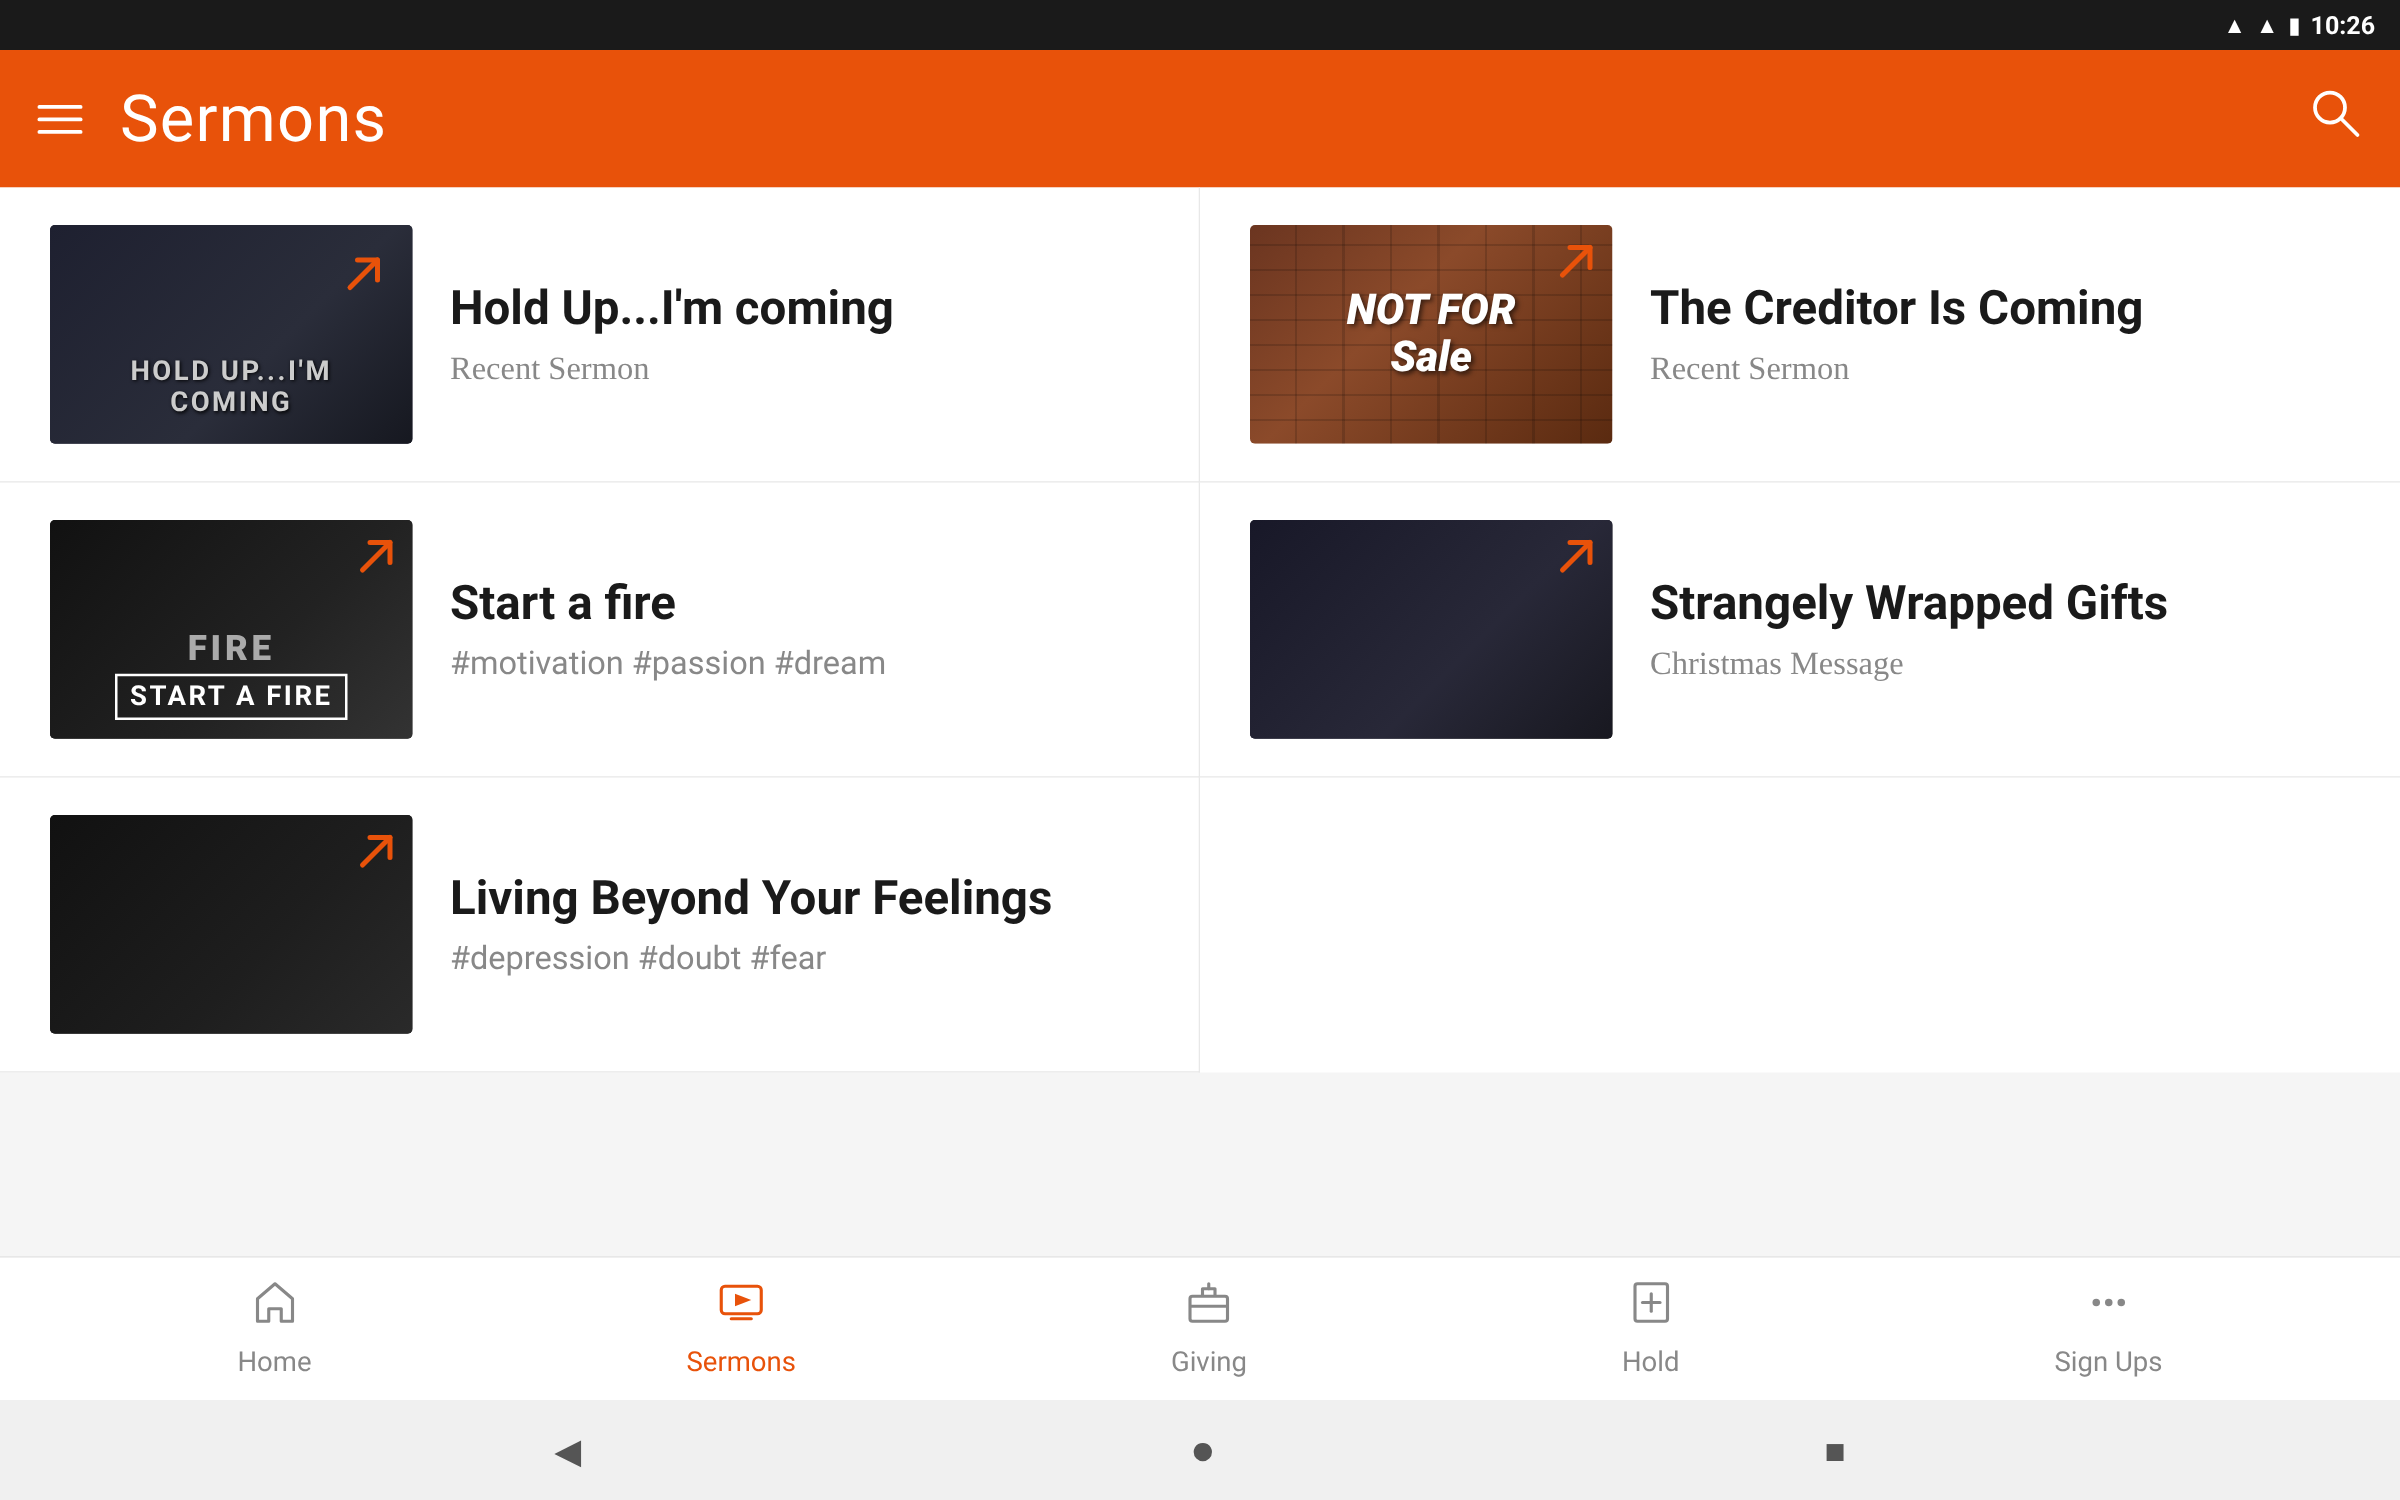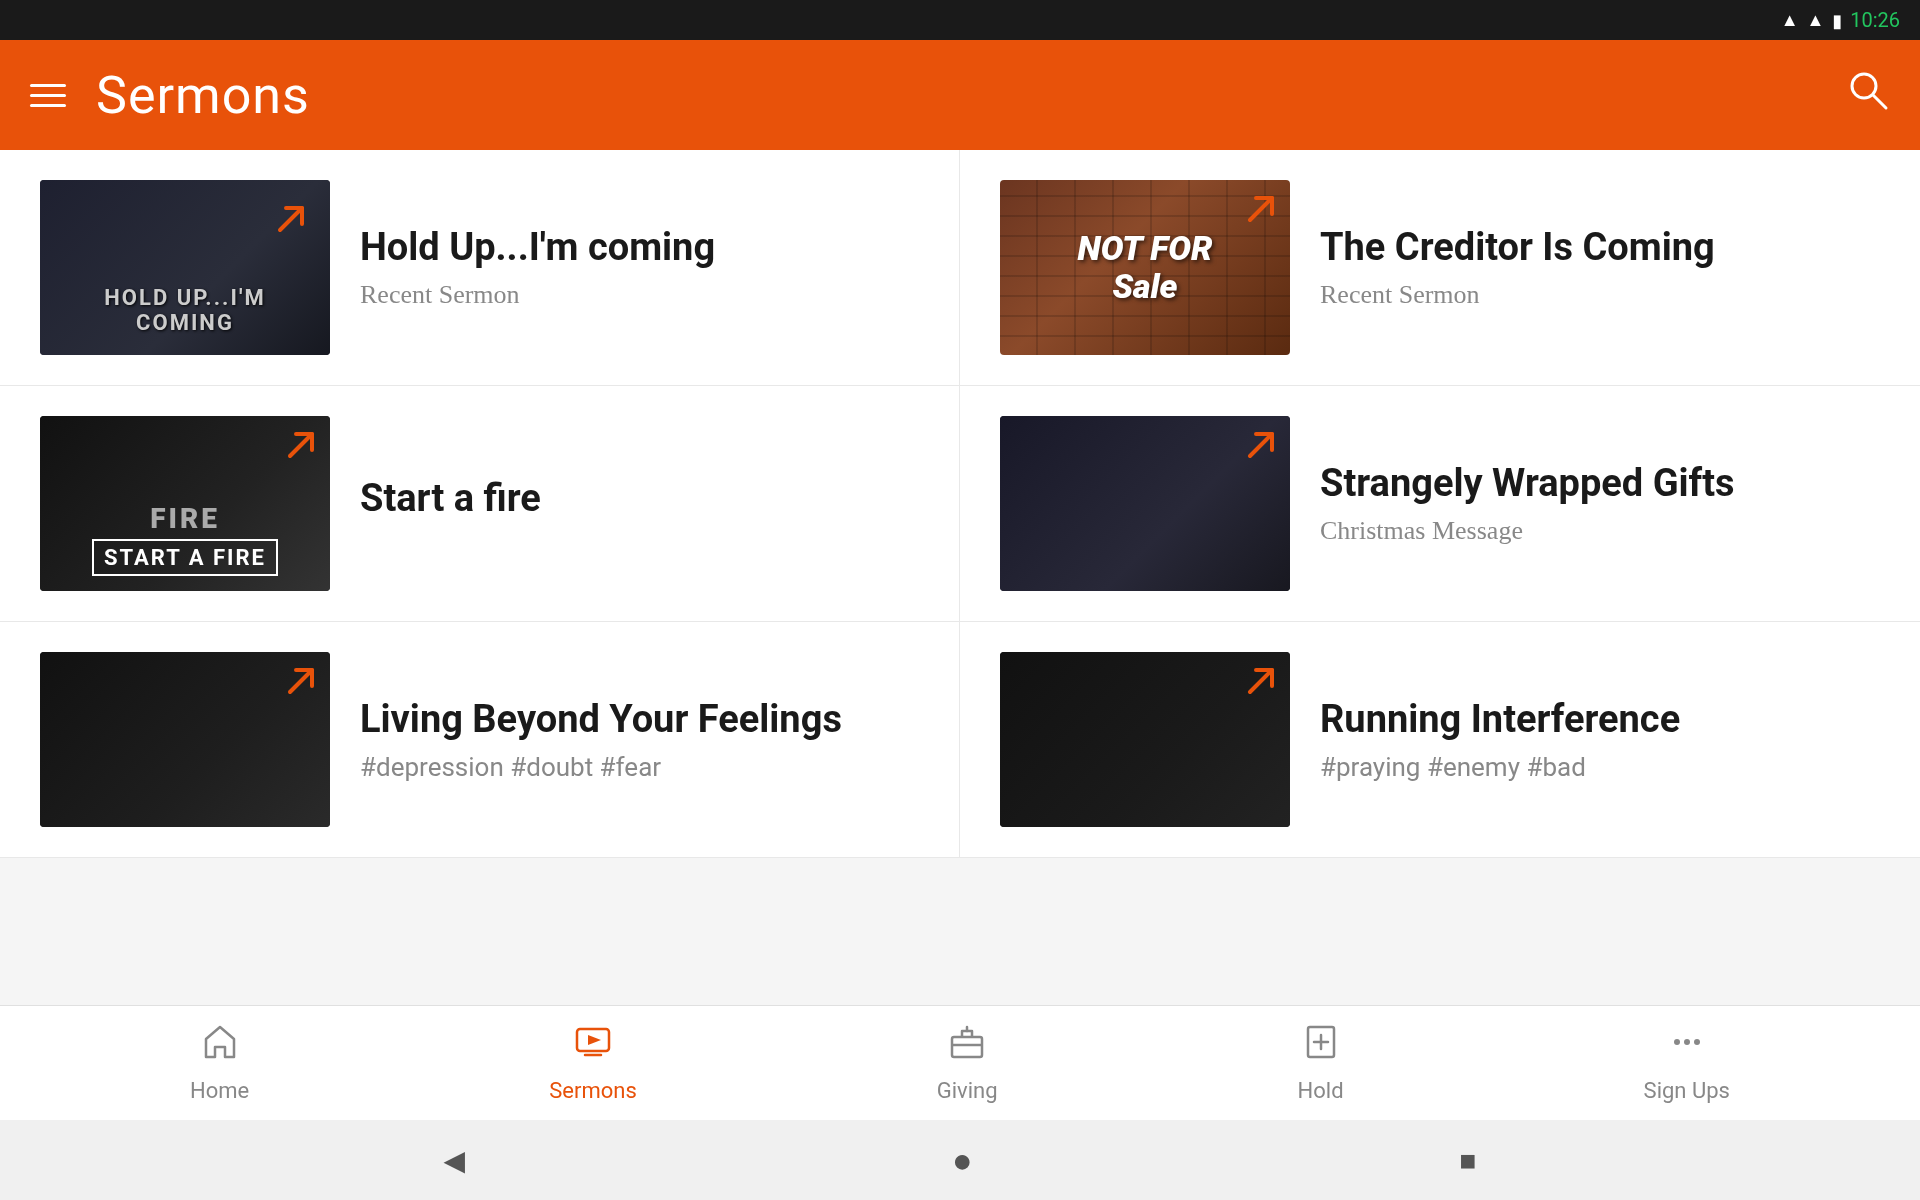--- a/index.html
+++ b/index.html
@@ -23,23 +23,23 @@
       gap: 10px;
     }
     .status-bar-icons {
       display: flex;
       align-items: center;
       gap: 8px;
       color: white;
       font-size: 18px;
     }
     .status-time {
-      color: #22c55e;
+      color: #ffffff;
       font-size: 20px;
-      font-weight: 400;
+      font-weight: 700;
     }
 
     
     .app-bar {
       background: #E8520A;
       height: 110px;
       display: flex;
       align-items: center;
       padding: 0 30px;
       justify-content: space-between;
@@ -362,20 +362,21 @@
         <line x1="8" y1="30" x2="30" y2="8" stroke="#E8520A" stroke-width="4" stroke-linecap="round"></line>
         <polyline points="14,8 30,8 30,24" fill="none" stroke="#E8520A" stroke-width="4" stroke-linecap="round" stroke-linejoin="round"></polyline>
       </svg>
       <div style="position:absolute;bottom:15px;left:15px;right:15px;text-align:center;">
         <div class="thumb-fire-label">FIRE</div>
         <div class="thumb-fire-sublabel">START A FIRE</div>
       </div>
     </div>
     <div class="sermon-info">
       <div class="sermon-title">Start a fire</div>
+      <div class="sermon-tags">#motivation #passion #dream</div>
     </div>
   </div>
 
   <div class="sermon-item">
     <div class="sermon-thumbnail thumb-strangely">
       <div style="position:absolute;inset:0;background:linear-gradient(135deg,#181828 0%,#282838 60%,#181820 100%);"></div>
       <svg width="38" height="38" viewBox="0 0 38 38" fill="none" style="position:absolute;top:10px;right:10px;">
         <line x1="8" y1="30" x2="30" y2="8" stroke="#E8520A" stroke-width="4" stroke-linecap="round"></line>
         <polyline points="14,8 30,8 30,24" fill="none" stroke="#E8520A" stroke-width="4" stroke-linecap="round" stroke-linejoin="round"></polyline>
       </svg>
@@ -399,36 +400,20 @@
       <div style="text-align:center;padding:10px;">
         <div class="living-label">LIVE BEYOND YOUR FEELINGS</div>
       </div>
     </div>
     <div class="sermon-info">
       <div class="sermon-title">Living Beyond Your Feelings</div>
       <div class="sermon-tags">#depression #doubt #fear</div>
     </div>
   </div>
 
-  <div class="sermon-item">
-    <div class="sermon-thumbnail thumb-running">
-      <div style="position:absolute;inset:0;background:linear-gradient(135deg,#111 0%,#1a1a1a 60%,#222 100%);"></div>
-      <svg width="38" height="38" viewBox="0 0 38 38" fill="none" style="position:absolute;top:10px;right:10px;">
-        <line x1="8" y1="30" x2="30" y2="8" stroke="#E8520A" stroke-width="4" stroke-linecap="round"></line>
-        <polyline points="14,8 30,8 30,24" fill="none" stroke="#E8520A" stroke-width="4" stroke-linecap="round" stroke-linejoin="round"></polyline>
-      </svg>
-      <div style="text-align:center;padding:10px;">
-        <div class="running-label">RUNNING INTERFERENCE</div>
-      </div>
-    </div>
-    <div class="sermon-info">
-      <div class="sermon-title">Running Interference</div>
-      <div class="sermon-tags">#praying #enemy #bad</div>
-    </div>
-  </div>
 
 </div>
 
 <div class="bottom-nav">
 
   <div class="nav-item">
     <span class="nav-icon">
       <svg width="38" height="38" viewBox="0 0 38 38" fill="none">
         <path d="M5 16 L19 4 L33 16 L33 34 L24 34 L24 24 L14 24 L14 34 L5 34 Z" stroke="#888" stroke-width="2.5" fill="none" stroke-linejoin="round"></path>
       </svg>

